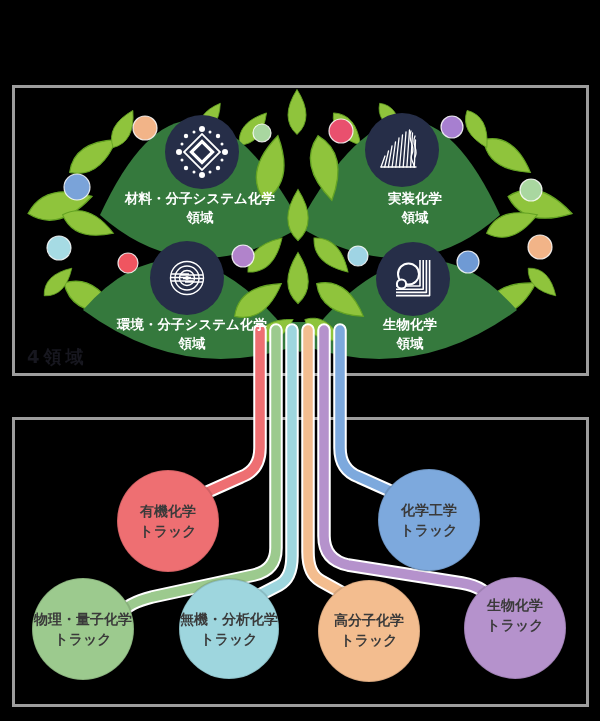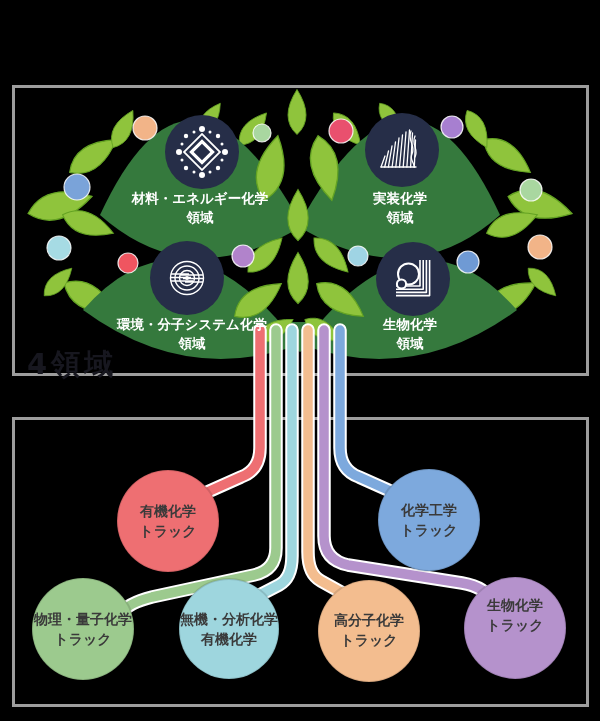--- a/index.html
+++ b/index.html
@@ -9,21 +9,21 @@
     font-family:"DejaVu Sans","Liberation Sans",sans-serif;
   }
   .panel{
     position:absolute;left:12px;width:577px;
     border:3px solid #9d9d9d;box-sizing:border-box;background:transparent;
   }
   .panel-domains{top:85px;height:291px;}
   .panel-tracks{top:417px;height:290px;}
   .panel-label{
     position:absolute;left:27px;
-    font-size:29px;font-weight:bold;color:#17171f;letter-spacing:4px;
+    font-size:18px;font-weight:bold;color:#17171f;letter-spacing:4px;
     white-space:nowrap;
   }
   .panel-label.domains{top:345px;}
   .panel-label.tracks{top:422px;}
   svg.artwork{position:absolute;left:0;top:0;}
   .leaf{fill:#8fc43c;stroke:#64a323;stroke-width:1.2;}
   .txt{position:absolute;white-space:pre-line;text-align:center;font-weight:bold;}
   .domain-label{color:#ffffff;font-size:13.5px;line-height:19px;width:250px;}
   .track-label{color:#3a3a3a;font-size:14px;line-height:20px;width:150px;}
 </style>
@@ -180,35 +180,35 @@
       <circle cx="429" cy="520" r="51" fill="#7da9dd"></circle>
       <circle cx="83" cy="629" r="51" fill="#9cca8e"></circle>
       <circle cx="229" cy="629" r="50" fill="#9ed6de"></circle>
       <circle cx="369" cy="631" r="51" fill="#f3bd8f"></circle>
       <circle cx="515" cy="628" r="51" fill="#b592cc"></circle>
     </g>
   </svg>
 
   <div class="panel-label domains">4領域</div>
 
-  <div class="txt domain-label" style="left:75px;top:189px;">材料・エネルギー化学
-領域</div>
-  <div class="txt domain-label" style="left:275px;top:189px;">実装化学
+  <div class="txt domain-label" style="left:75px;top:189px;">材料・分子システム化学
+領域</div>
+  <div class="txt domain-label" style="left:290px;top:189px;">実装化学
 領域</div>
   <div class="txt domain-label" style="left:67px;top:315px;">環境・分子システム化学
 領域</div>
   <div class="txt domain-label" style="left:285px;top:315px;">生物化学
 領域</div>
 
   <div class="txt track-label" style="left:93px;top:501px;">有機化学
 トラック</div>
   <div class="txt track-label" style="left:354px;top:500px;">化学工学
 トラック</div>
   <div class="txt track-label" style="left:8px;top:609px;">物理・量子化学
 トラック</div>
   <div class="txt track-label" style="left:154px;top:609px;">無機・分析化学
-有機化学</div>
+トラック</div>
   <div class="txt track-label" style="left:294px;top:611px;font-family:Liberation Mono, monospace;">高分子化学
 トラック</div>
   <div class="txt track-label" style="left:440px;top:576px;margin-top:19px;">生物化学
 トラック</div>
 
 </div>
 
 </body></html>

